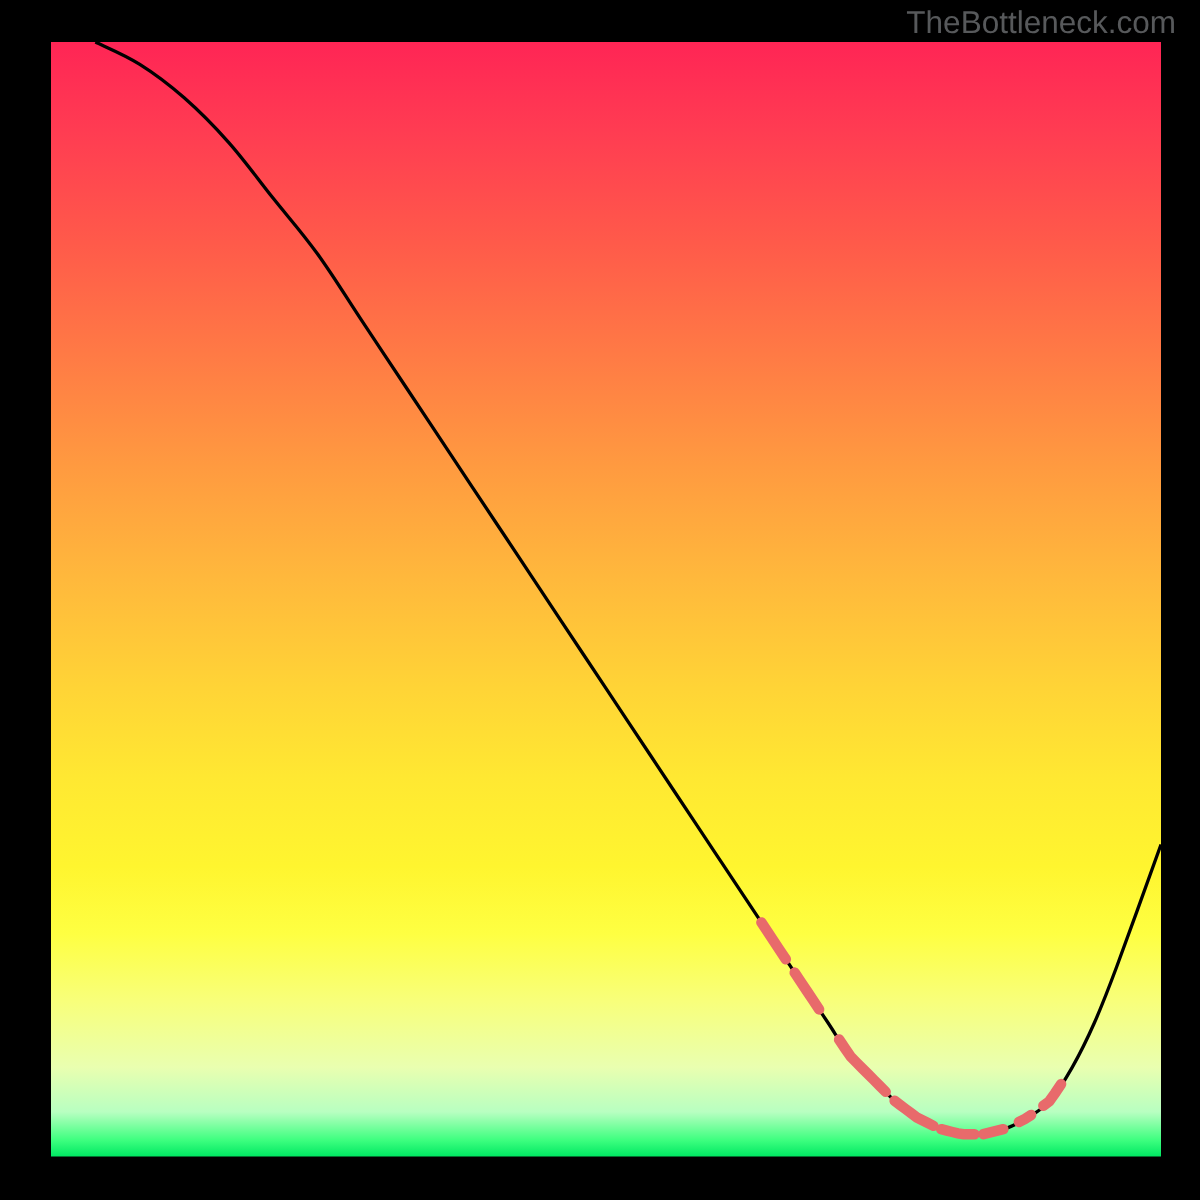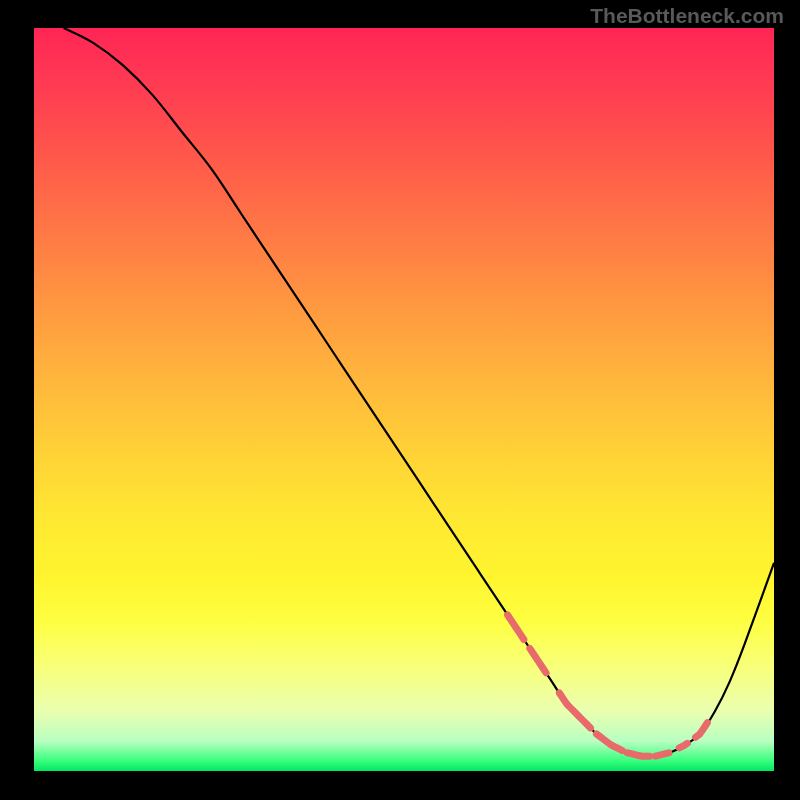--- a/index.html
+++ b/index.html
@@ -33,21 +33,21 @@
       #3fff80 98.5%,
       #00e862 100%
     );
   }
   .watermark {
     position: absolute;
     top: 4px;
     right: 16px;
     font-family: Arial, Helvetica, sans-serif;
     font-size: 21px;
-    font-weight: 700;
+    font-weight: 400;
     color: #57595b;
     letter-spacing: 0px;
   }
   svg.curve {
     position: absolute;
     left: 0;
     top: 0;
     width: 740px;
     height: 743px;
     overflow: visible;

